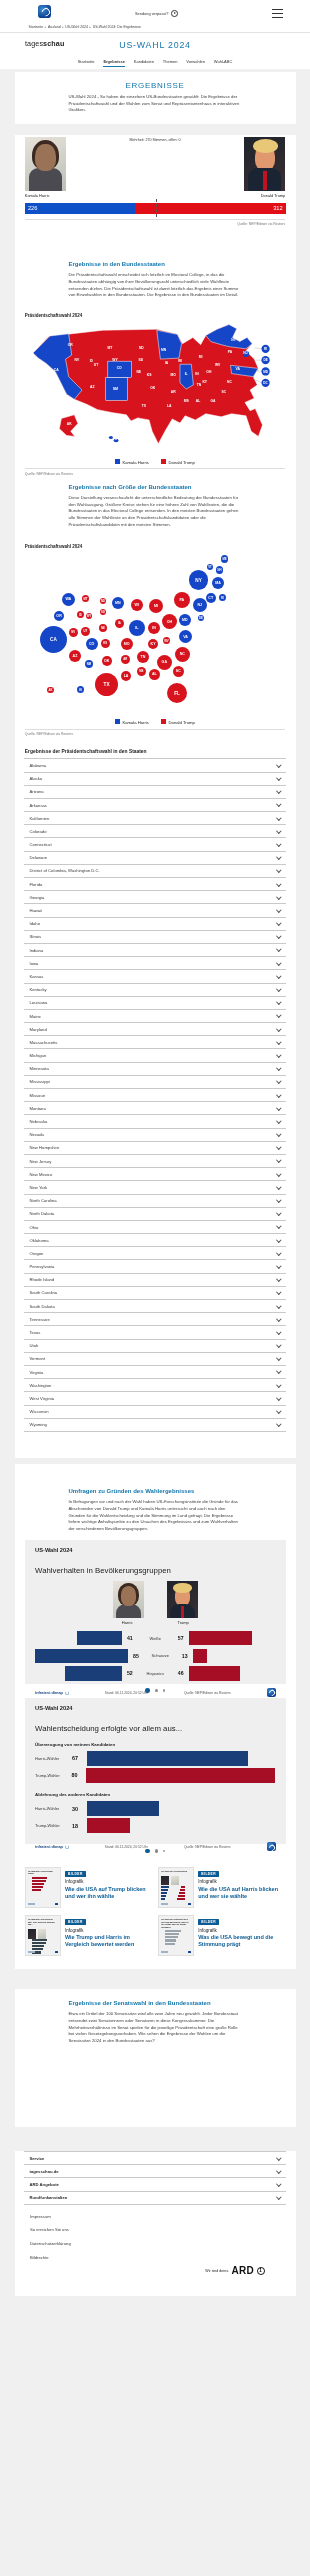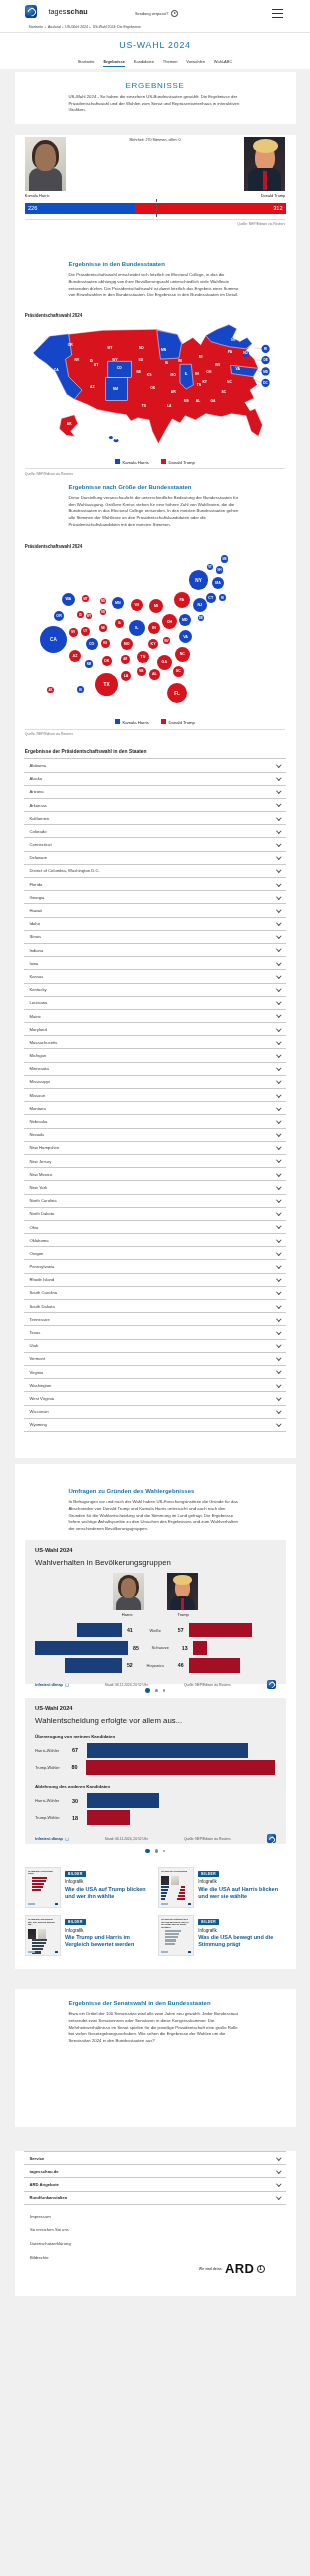--- a/index.html
+++ b/index.html
@@ -2,21 +2,21 @@
 <html style="font-size:8.3px"><head>
 <meta charset="utf-8">
 <style>
   html,body{margin:0;padding:0;background:#e9e9e9;}
   *{box-sizing:border-box;font-family:"Liberation Sans",sans-serif;}
   #page{width:310px;height:2576px;margin:0 auto;background:#f0f0f0;position:relative;overflow:hidden;}
   .card{background:#fff;margin:0 14.5px;position:relative;}
   
   #hdr{height:69px;margin:0;background:#fff;position:relative;}
   #logo-row{position:absolute;top:5.2px;left:25px;right:20.7px;height:18.6px;}
-  #ts-logo{display:inline-flex;align-items:center;gap:11px;}
+  #ts-logo{display:inline-flex;align-items:center;gap:21px;flex-direction:column;}
   #ts-mark{width:12.4px;height:12.4px;border-radius:3.1px;background:radial-gradient(circle at 35% 35%,#3f8fd4,#0b3e8f 70%);position:relative;}
   #ts-mark:after{content:"";position:absolute;left:3.1px;top:3.1px;width:6.2px;height:6.2px;border:1px solid #fff;border-radius:50%;border-left-color:transparent;transform:rotate(-40deg);}
   #ts-word{font-size:7.2px;color:#1d1d1d;letter-spacing:0.1px;}
   #ts-word b{font-weight:700;}
   #sendung{position:absolute;left:110px;top:4.7px;font-size:3.9px;color:#333;display:flex;align-items:center;gap:2.6px;}
   .play-ic{width:6.7px;height:6.7px;border:0.6px solid #333;border-radius:50%;position:relative;}
   .play-ic:after{content:"";position:absolute;left:2.2px;top:1.6px;border-left:2.6px solid #333;border-top:1.8px solid transparent;border-bottom:1.8px solid transparent;}
   #burger{position:absolute;right:6.2px;top:4.1px;width:11.4px;height:8.3px;border-top:1px solid #333;border-bottom:1px solid #333;}
   #burger:after{content:"";display:block;margin-top:2.6px;border-top:1px solid #333;}
   #crumbs{position:absolute;top:25px;left:28.4px;font-size:3.5px;color:#444;}
@@ -63,21 +63,21 @@
   .legend .sw{display:inline-block;width:4.7px;height:4.7px;margin-right:2.6px;position:relative;top:0.5px;}
   .bubble{position:absolute;border-radius:50%;display:flex;align-items:center;justify-content:center;color:#fff;font-weight:700;}
   
   #states-head{font-size:4.9px;font-weight:700;color:#222;margin:13.4px 10.3px 4.1px 10.3px;}
   .acc{margin:0 9.8px;border-bottom:0.5px solid #c9c9c9;}
   .acc-row{height:13.2px;border-top:0.5px solid #c9c9c9;display:flex;align-items:center;justify-content:space-between;padding:0 5.2px;font-size:4.2px;color:#3a3a3a;}
   .chev{width:3.6px;height:3.6px;border-right:0.7px solid #555;border-bottom:0.7px solid #555;transform:rotate(45deg);margin-top:-1.6px;}
   
   .survey{background:#efefef;margin:7.2px 10.3px 0 10.3px;width:261px;position:relative;padding:7.2px 10.3px 5.2px 10.3px;}
   .sv-kicker{font-size:5.7px;font-weight:700;color:#1d1d1d;}
-  .sv-title{font-size:7.8px;color:#222;margin-top:5px;font-weight:400;}
+  .sv-title{font-size:7.8px;color:#222;margin-top:13px;font-weight:400;}
   .sv-foot{display:flex;align-items:center;justify-content:space-between;margin-top:6.2px;font-size:3.3px;color:#555;}
   .idimap{color:#16457e;font-weight:700;font-size:3.9px;display:flex;align-items:center;gap:1.6px;}
   .idimap .ring{width:4.1px;height:4.1px;border:1px solid #8fb4d8;border-top-color:transparent;border-radius:50%;}
   .ts-sq{width:8.8px;height:8.8px;border-radius:2.1px;background:radial-gradient(circle at 35% 35%,#3f8fd4,#0b3e8f 70%);position:relative;}
   .ts-sq:after{content:"";position:absolute;left:2.1px;top:2.1px;width:3.6px;height:3.6px;border:0.8px solid #fff;border-radius:50%;border-left-color:transparent;transform:rotate(-40deg);}
   .dots{display:flex;align-items:center;justify-content:center;gap:4.7px;height:13.4px;}
   .dots .d1{width:4.7px;height:4.7px;border-radius:50%;background:#0b5c94;}
   .dots .d2{width:3.6px;height:3.6px;border-radius:50%;background:#8a8a8a;}
   .dots .d3{width:2.1px;height:2.1px;border-radius:50%;background:#9a9a9a;}
   
@@ -110,21 +110,21 @@
   .t-photos{display:flex;gap:1.6px;margin-top:1.6px;}
   .t-ph{width:8.3px;height:9.8px;}
   .badge{display:inline-block;background:#0b5c94;color:#fff;font-size:3.3px;font-weight:700;letter-spacing:0.4px;padding:1px 3.1px;border-radius:0.5px;}
   .kicker{font-size:4.5px;color:#222;margin-top:2.6px;}
   .t-title{font-size:5.5px;font-weight:700;color:#0b5c94;line-height:1.25;margin-top:1.6px;}
   
   #footer-card .acc-row{font-weight:700;color:#2b2b2b;}
   .f-link{font-size:4.2px;color:#3a3a3a;margin:8.8px 0 0 15.5px;}
   #ard-lock{position:absolute;right:31px;bottom:19.6px;display:flex;align-items:center;gap:2.6px;}
   #ard-lock .claim{font-size:3.6px;color:#222;}
-  #ard-lock .ard{font-size:13px;font-weight:700;color:#111;letter-spacing:0.3px;}
+  #ard-lock .ard{font-size:10px;font-weight:700;color:#111;letter-spacing:0.3px;}
   #ard-lock .ard-1{width:7.8px;height:7.8px;border:0.9px solid #111;border-radius:50%;position:relative;font-size:4.7px;font-weight:700;display:flex;align-items:center;justify-content:center;}
   svg text{font-family:"Liberation Sans",sans-serif;}
 </style>
 </head>
 <body>
 
 <div id="page">
 
   <div id="hdr">
     <div id="logo-row">

